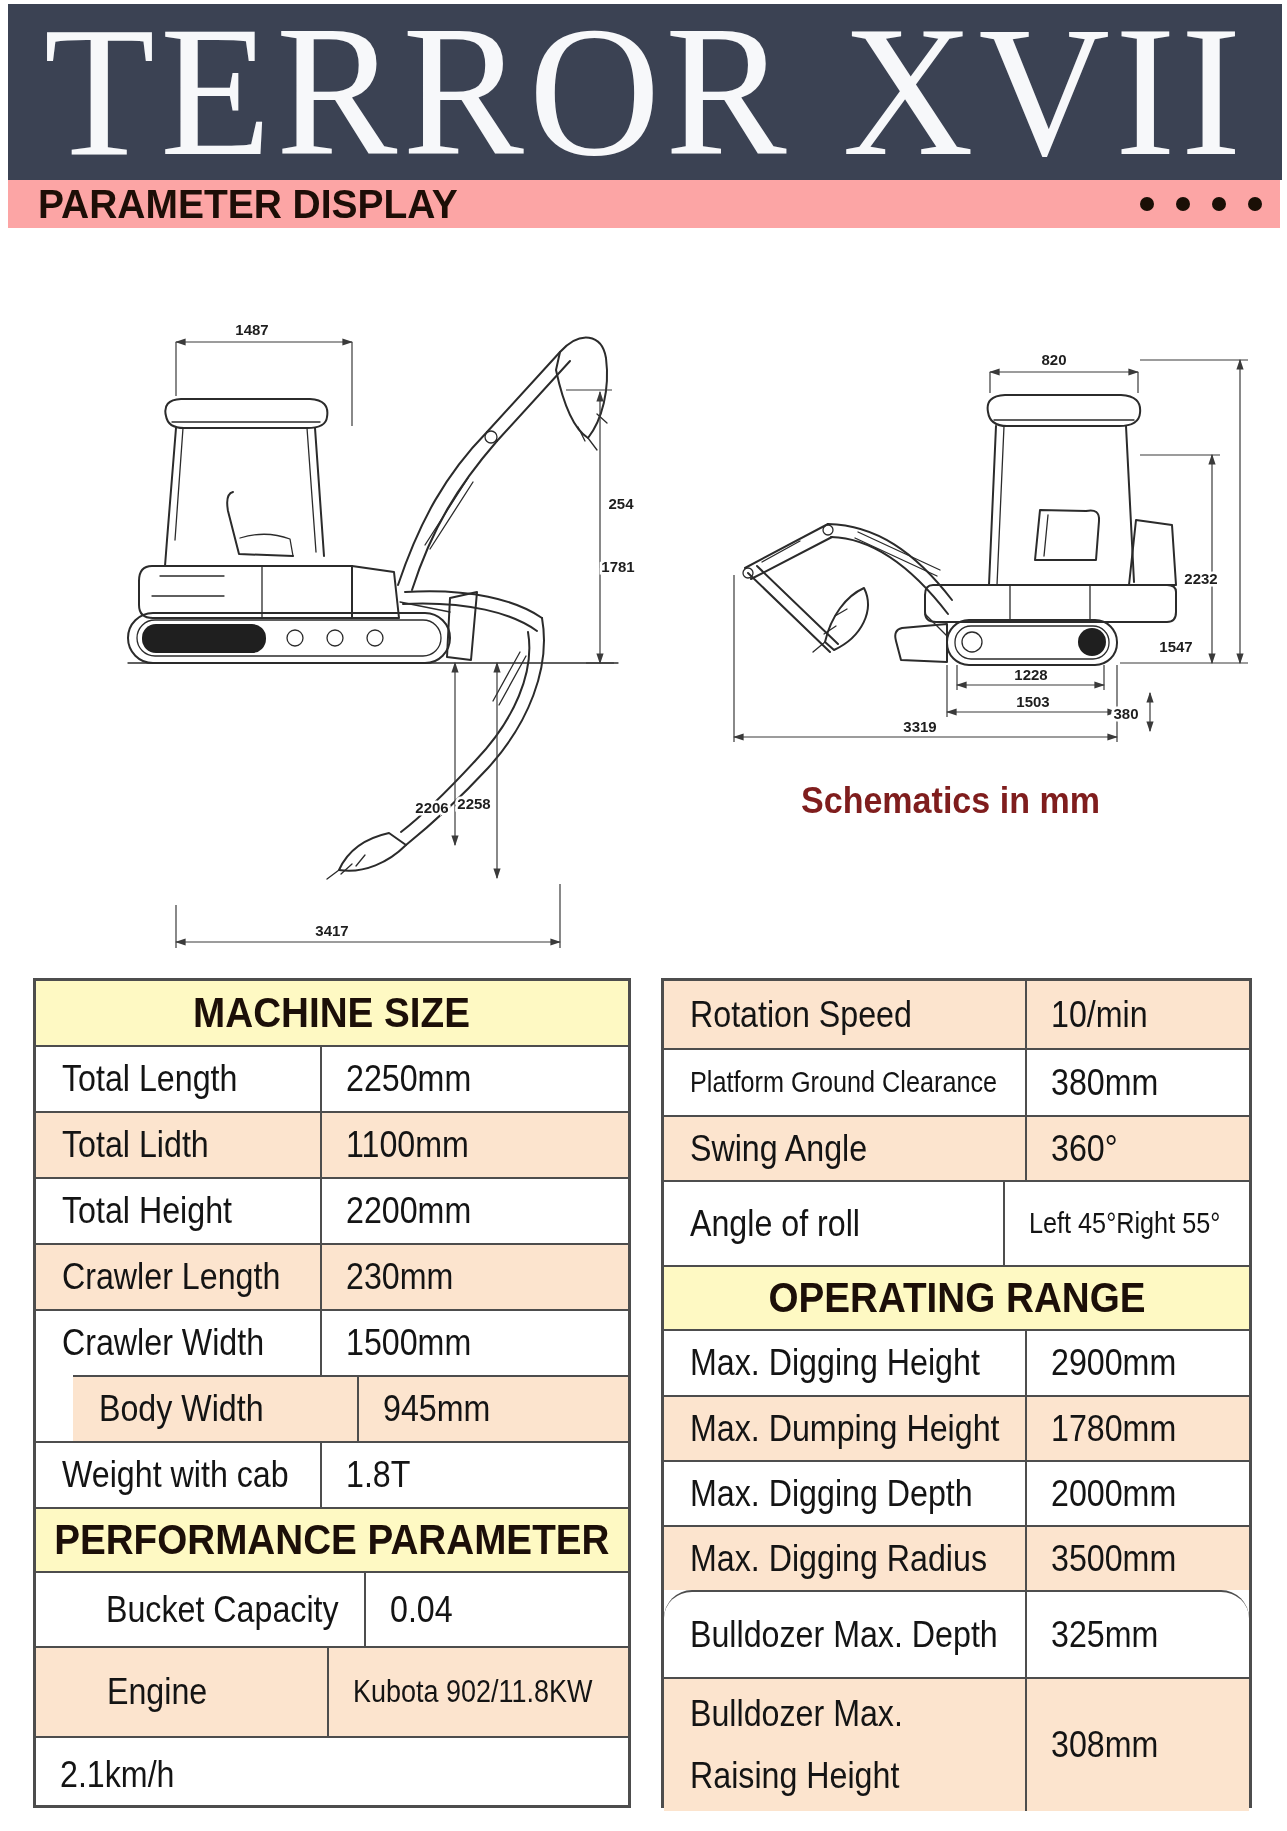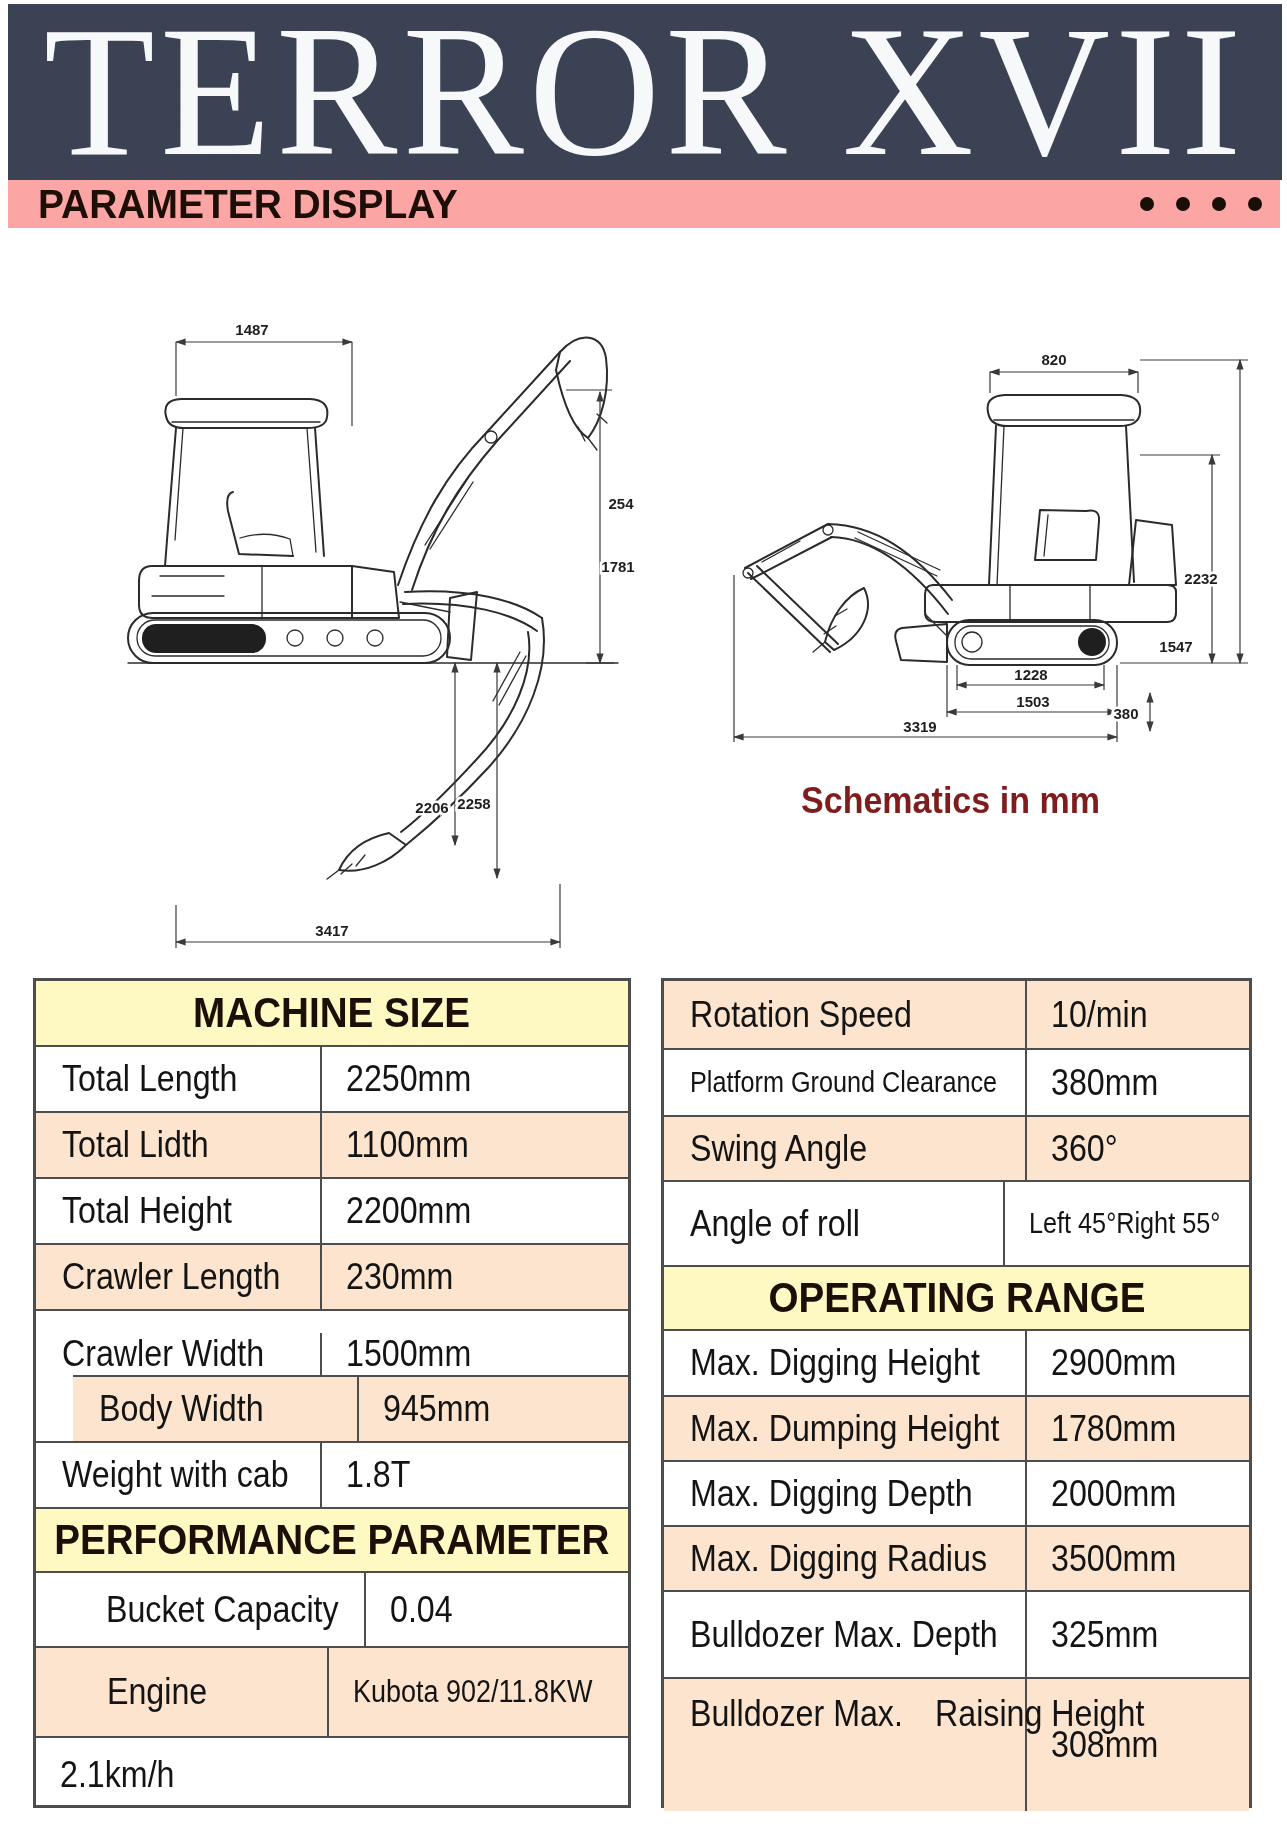--- a/index.html
+++ b/index.html
@@ -43,21 +43,21 @@
           transform-origin:center center;white-space:nowrap;}
   .c{display:flex;align-items:center;box-sizing:border-box;}
   .lab{border-right:2px solid #4D4D4D;padding-left:26px;}
   .val{flex:1;padding-left:24px;}
   .ct{font-size:37px;color:#141414;white-space:nowrap;transform:scaleX(0.87);
       transform-origin:left center;}
   .ct.sm{font-size:29px;}
   .ct.md{font-size:31px;}
   .tbl-left .lab{width:286px;}
   .tbl-right .lab{width:363px;}
-  .lab.two{flex-direction:row;align-items:flex-start;justify-content:space-between;
+  .lab.two{flex-direction:column;align-items:flex-start;justify-content:space-between;
            padding-top:14px;padding-bottom:14px;}
 </style>
 </head>
 <body>
 
 <div class="page">
 
   <div class="title-block">
     <div class="title-text">TERROR XVII</div>
   </div>
@@ -251,21 +251,21 @@
         </div>
     </div>
     <div class="tr peach" style="height:66px;">
       <div class="c lab">
           <span class="ct">Crawler Length</span>
         </div>
       <div class="c val">
           <span class="ct">230mm</span>
         </div>
     </div>
-    <div class="tr" style="height:66px;align-items:flex-end;">
+    <div class="tr" style="height:66px;">
       <div class="c lab">
           <span class="ct">Crawler Width</span>
         </div>
       <div class="c val">
           <span class="ct">1500mm</span>
         </div>
     </div>
     <div class="tr peach" style="height:66px;margin-left:37px;">
       <div class="c lab">
           <span class="ct">Body Width</span>
@@ -369,21 +369,21 @@
         </div>
     </div>
     <div class="tr peach" style="height:65px;">
       <div class="c lab">
           <span class="ct">Max. Digging Radius</span>
         </div>
       <div class="c val">
           <span class="ct">3500mm</span>
         </div>
     </div>
-    <div class="tr" style="height:87px;">
+    <div class="tr" style="height:87px;border-radius:28px;">
       <div class="c lab">
           <span class="ct">Bulldozer Max. Depth</span>
         </div>
       <div class="c val">
           <span class="ct">325mm</span>
         </div>
     </div>
     <div class="tr peach" style="height:134px;">
       <div class="c lab two">
         <span class="ct">Bulldozer Max.</span>

